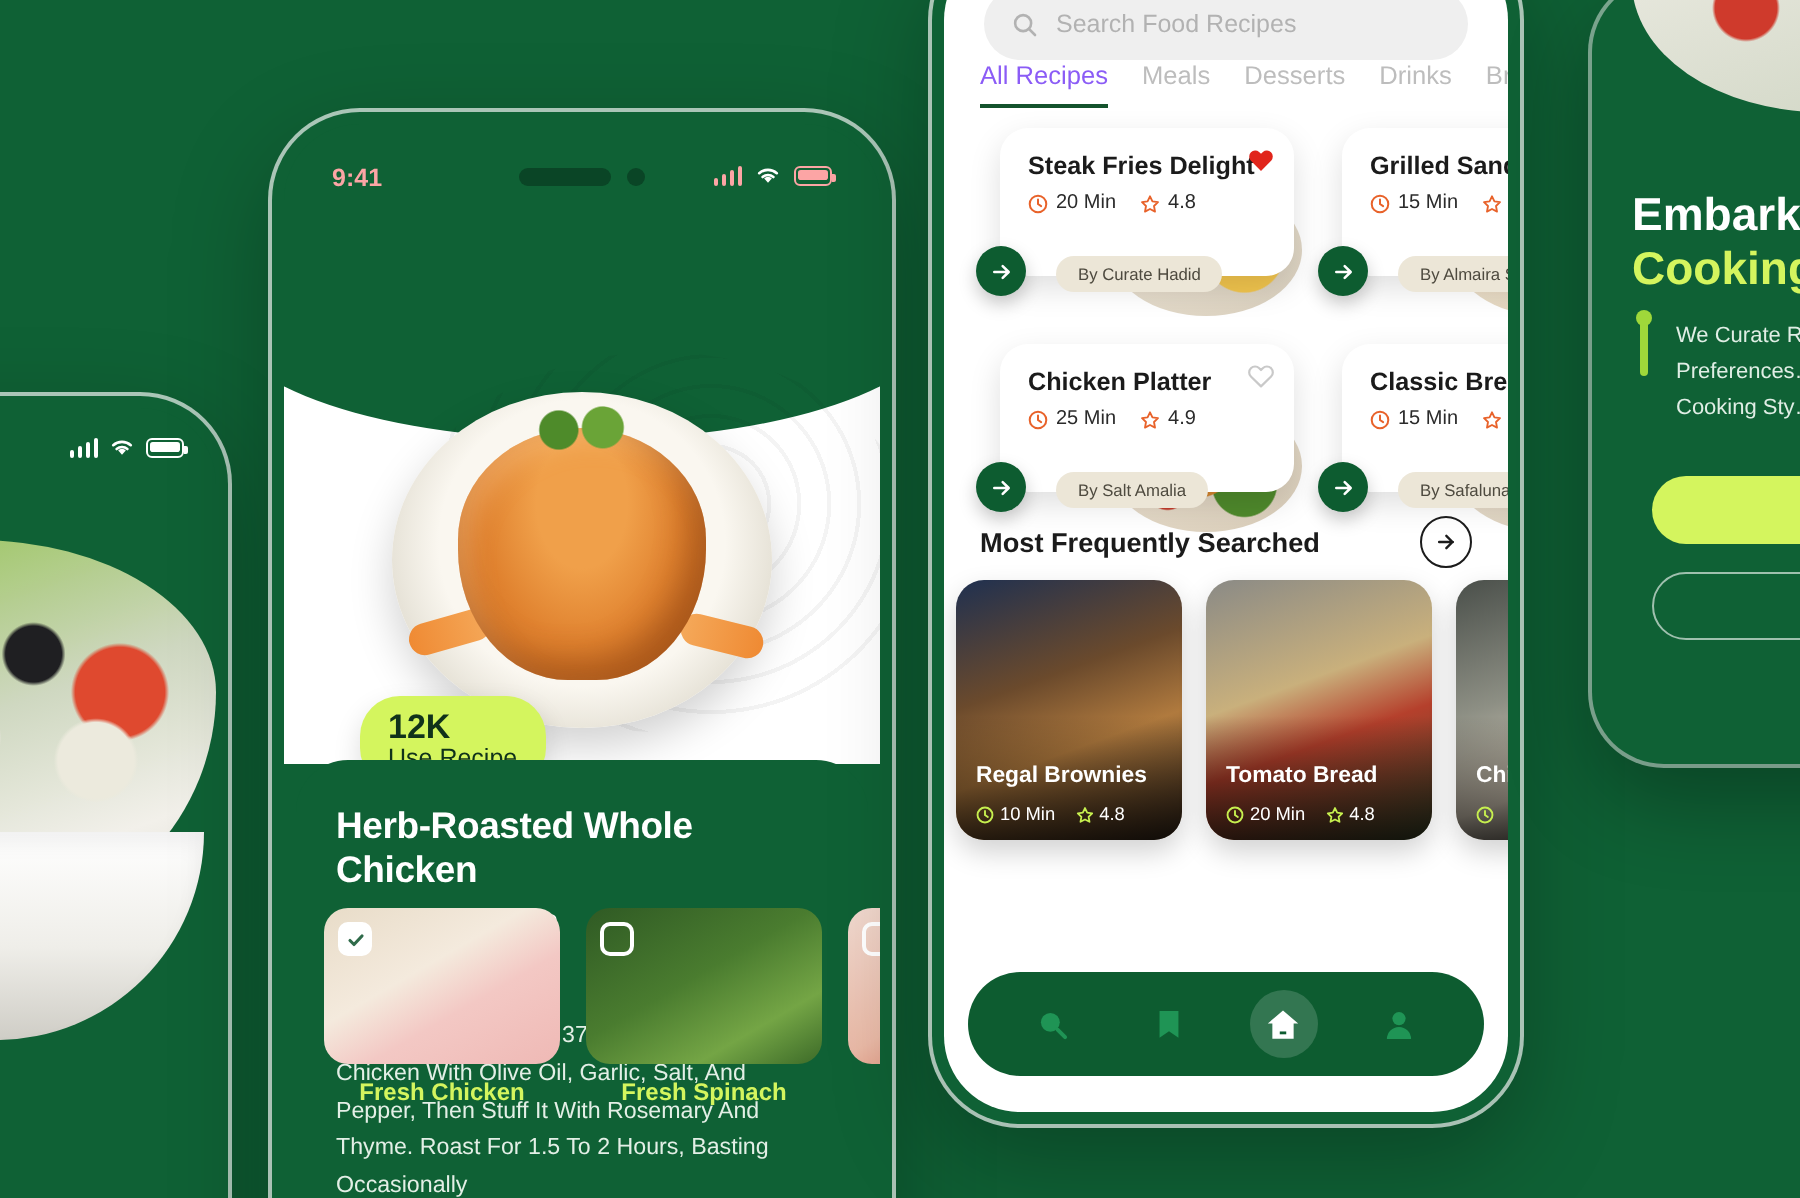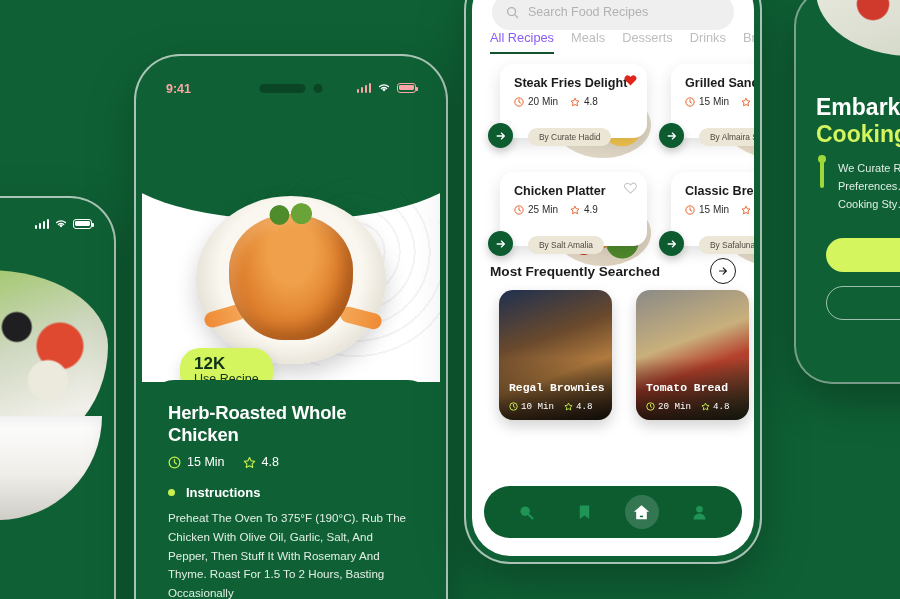--- a/index.html
+++ b/index.html
@@ -127,21 +127,21 @@
   .rc-by { position:absolute; left: 40px; bottom: 14px; background:#ece6d7; color:#4e4a3f; font-size: 8.4px; border-radius: 9px; padding: 4px 11px; white-space: nowrap; }
   .rc-food { position:absolute; right: -4px; bottom: 2px; width: 96px; height: 66px; border-radius: 50%; }
   .f-steak { background: radial-gradient(circle at 34% 44%, #7a4a28 0 16%, transparent 17%), radial-gradient(circle at 70% 52%, #f3c64e 0 26%, transparent 27%), radial-gradient(circle at 48% 26%, #5b8f35 0 14%, transparent 15%), radial-gradient(circle at 58% 40%, #c9432c 0 9%, transparent 10%), linear-gradient(150deg,#efe7d8,#d9cfbd); }
   .f-sand  { background: radial-gradient(circle at 40% 40%, #e0a95c 0 30%, transparent 31%), radial-gradient(circle at 64% 60%, #6a9c3c 0 22%, transparent 23%), linear-gradient(150deg,#f2e7d4,#ddcfb6); }
   .f-platter { background: radial-gradient(circle at 45% 42%, #d4852f 0 32%, transparent 33%), radial-gradient(circle at 70% 64%, #4f8a2c 0 20%, transparent 21%), radial-gradient(circle at 30% 68%, #c23c2d 0 12%, transparent 13%), linear-gradient(150deg,#f0e6d6,#d8ccb8); }
   .f-break { background: radial-gradient(circle at 38% 46%, #c95c2c 0 26%, transparent 27%), radial-gradient(circle at 68% 40%, #f2efe6 0 24%, transparent 25%), radial-gradient(circle at 56% 68%, #5f9435 0 18%, transparent 19%), linear-gradient(150deg,#efe6d6,#d6cab6); }
 
   .b-mfs { position:absolute; left: 18px; right: 18px; top: 286px; display:flex; align-items:center; justify-content:space-between; }
   .b-mfs h3 { font-size: 13.6px; font-weight: 700; color:#1b1b1b; }
   .b-arrow-circle { width: 26px; height: 26px; border-radius:50%; border: 1.6px solid #1b1b1b; display:flex; align-items:center; justify-content:center; }
-  .b-strip { position:absolute; left: 27px; top: 318px; display:flex; gap: 24px; font-family: Liberation Mono, monospace; }
+  .b-strip { position:absolute; left: 6px; top: 318px; display:flex; gap: 12px; }
   .sc { position:relative; width: 113px; height: 130px; border-radius: 14px; overflow:hidden; box-shadow: 0 6px 14px rgba(0,0,0,.18); }
   .sc .img { position:absolute; inset:0; }
   .sc .img.brownie { background: linear-gradient(160deg,#1f3050 0%, #6b4a2c 38%, #b07a3e 62%, #3a2a1c 100%); }
   .sc .img.tomato  { background: linear-gradient(160deg,#8a8a86 0%, #c9b07c 40%, #b5402c 60%, #3c4a2b 100%); }
   .sc .img.chick   { background: linear-gradient(160deg,#4a4f4a 0%, #8d8f84 40%, #d8cdbb 70%, #5a5950 100%); }
   .sc .shade { position:absolute; left:0; right:0; bottom:0; height: 62px; background: linear-gradient(180deg, rgba(0,0,0,0), rgba(0,0,0,.72)); }
   .sc .nm { position:absolute; left: 10px; bottom: 26px; color:#fff; font-size: 11.4px; font-weight: 700; white-space:nowrap; }
   .sc .mt { position:absolute; left: 10px; bottom: 8px; display:flex; gap: 10px; color:#fff; font-size: 9.2px; align-items:flex-start; }
 
   .b-nav { position:absolute; left: 12px; right: 12px; bottom: 18px; height: 52px; border-radius: 26px; background:#0d5c30; display:flex; align-items:center; justify-content:space-around; padding: 0 14px; }
@@ -277,20 +277,44 @@
         </div>
 
         <div class="m-sec">
           <span class="m-bullet"></span>
           <h4>Instructions</h4>
         </div>
         <div class="m-body">Preheat The Oven To 375°F (190°C). Rub The Chicken With Olive Oil, Garlic, Salt, And Pepper, Then Stuff It With Rosemary And Thyme. Roast For 1.5 To 2 Hours, Basting Occasionally</div>
 
       </div>
 
+      <div class="m-ing-row">
+        <div class="ing-card">
+          <div class="ing-img chicken">
+            <span class="ing-check on">
+              <svg width="10" height="10" viewBox="0 0 12 12">
+                  <path d="M2.4 6.3 4.8 8.7 9.6 3.6" stroke="#2f6b4a" stroke-width="1.9" fill="none" stroke-linecap="round" stroke-linejoin="round"></path>
+                </svg>
+            </span>
+          </div>
+          <div class="ing-label">Fresh Chicken</div>
+        </div>
+        <div class="ing-card">
+          <div class="ing-img spinach">
+            <span class="ing-check"></span>
+          </div>
+          <div class="ing-label">Fresh Spinach</div>
+        </div>
+        <div class="ing-card">
+          <div class="ing-img other">
+            <span class="ing-check"></span>
+          </div>
+          <div class="ing-label"></div>
+        </div>
+      </div>
 
     </div>
   </div>
 
   <div class="phone" id="phone-browse">
     <div class="screen">
 
       <div class="b-search">
         <svg width="13" height="13" viewBox="0 0 14 14">
             <circle cx="6" cy="6" r="4.3" stroke="#b2b2b2" stroke-width="1.4" fill="none"></circle>

